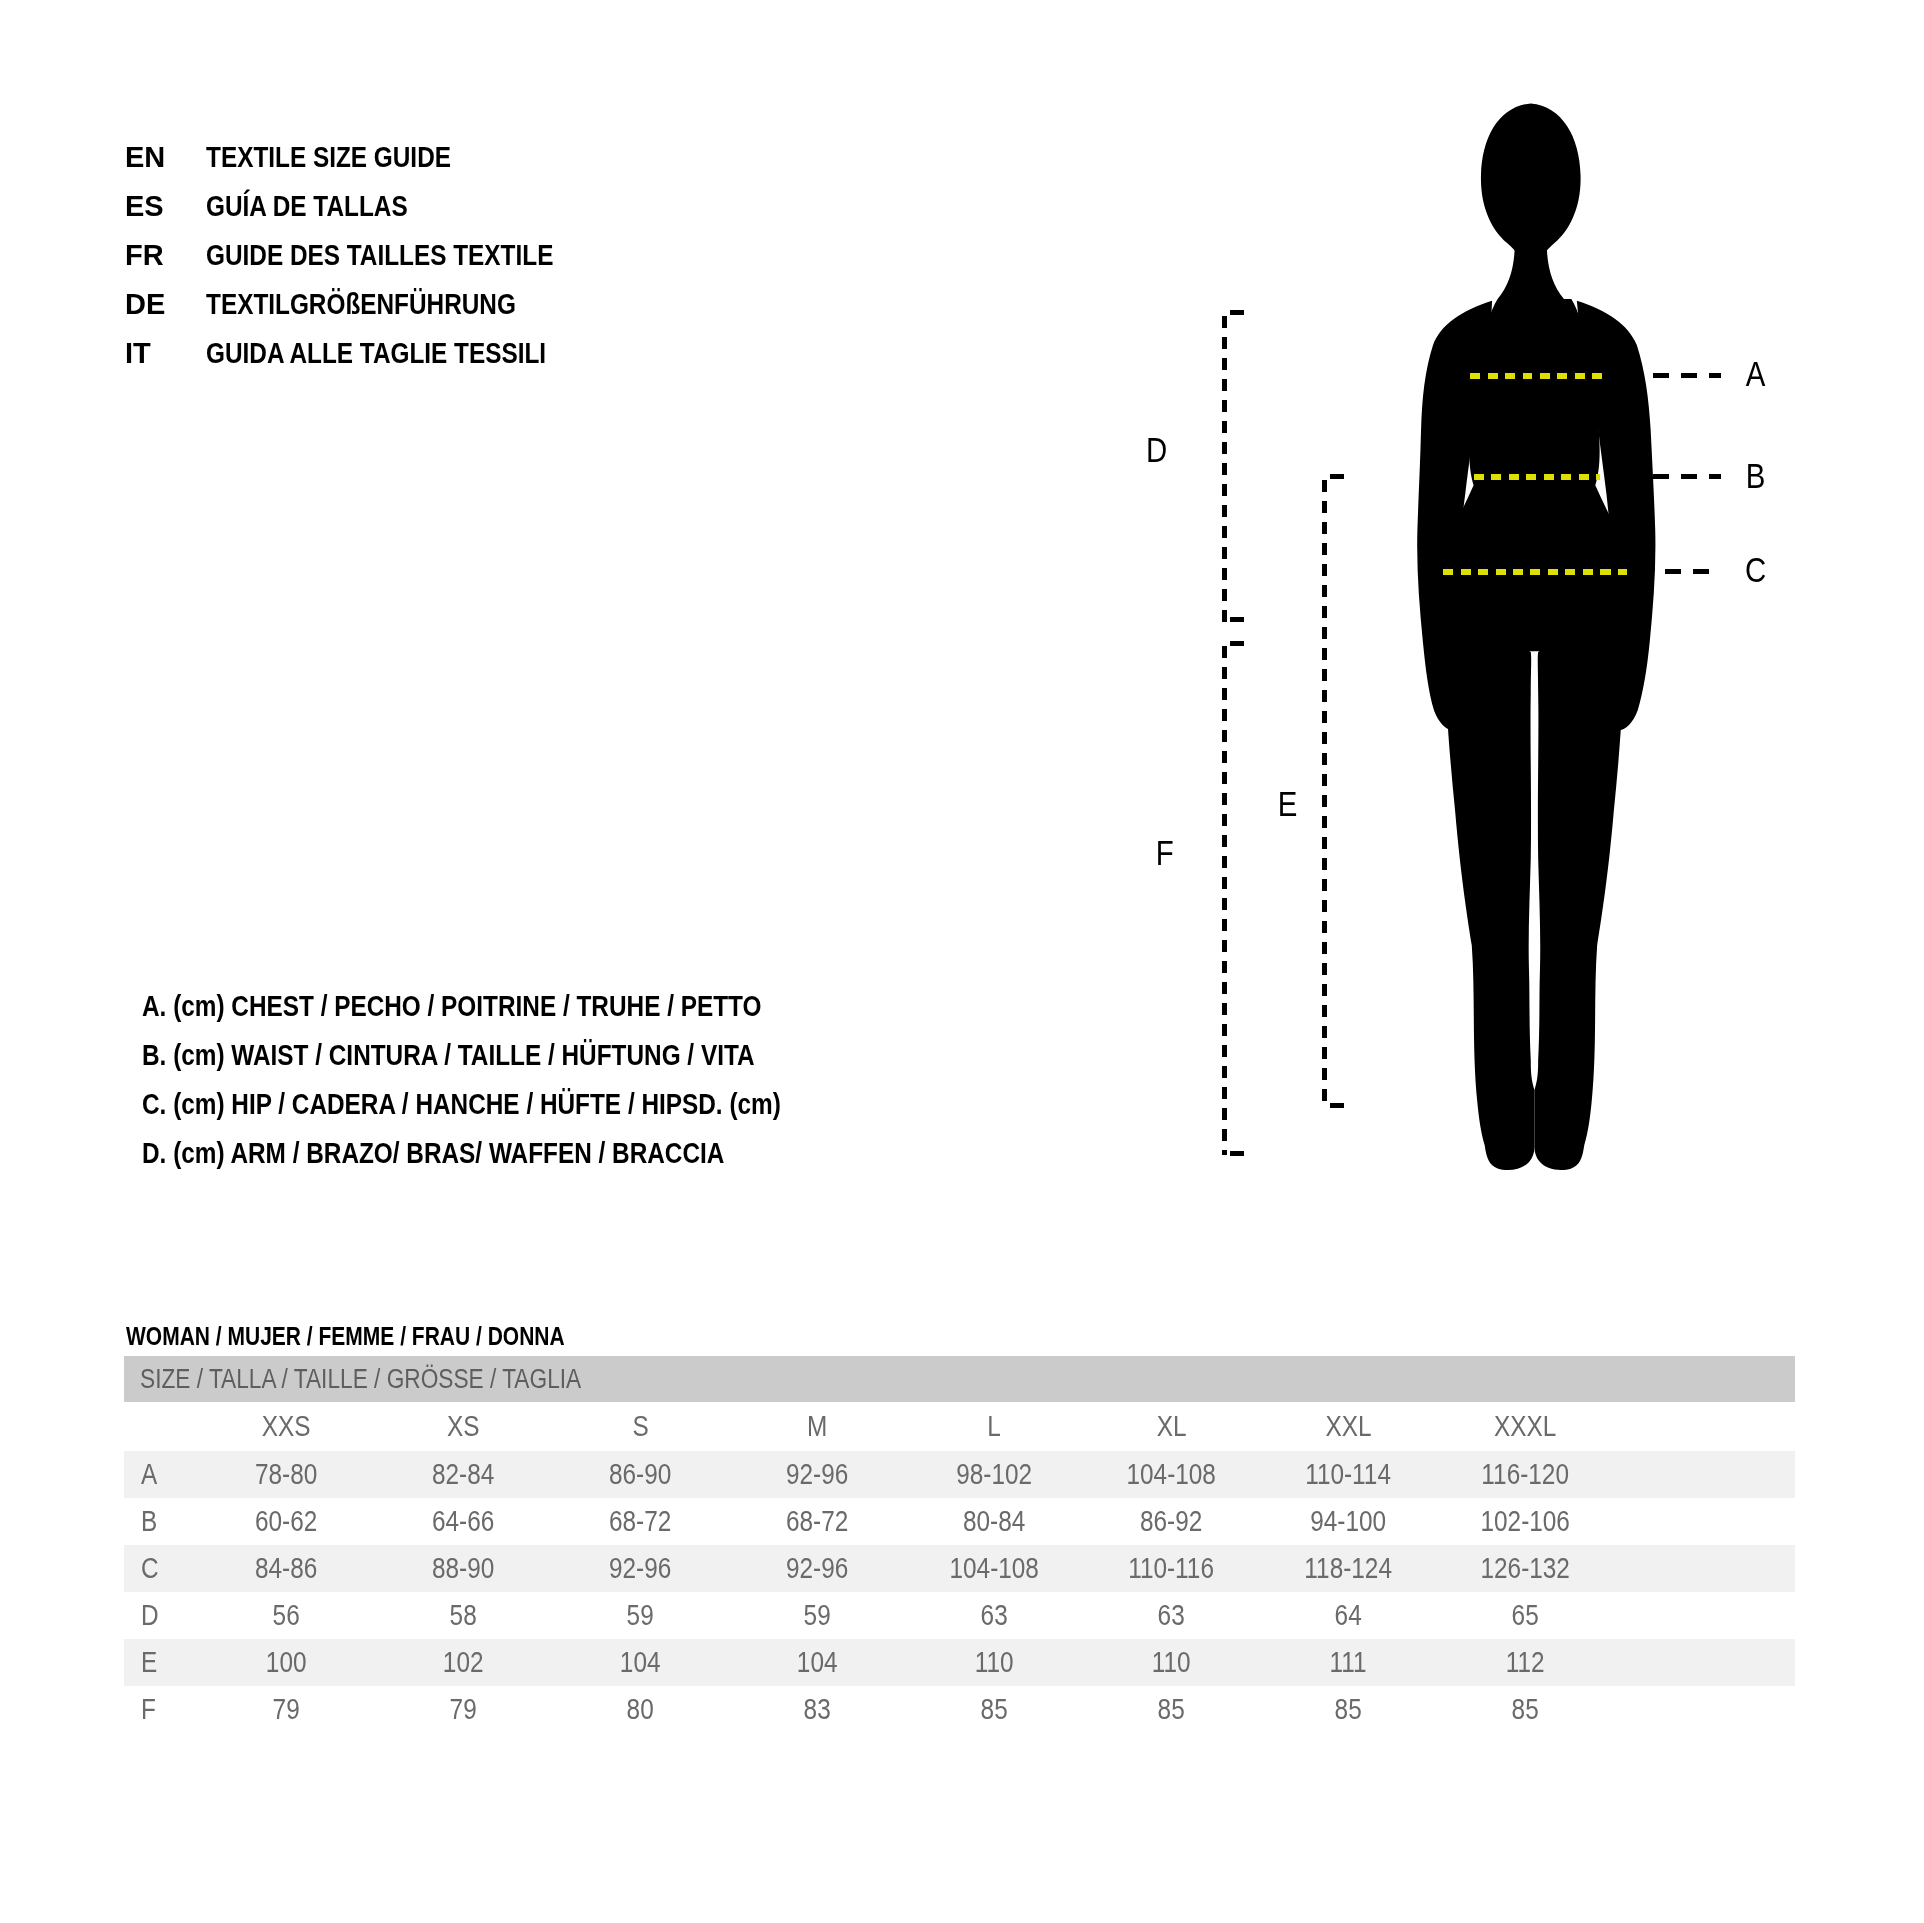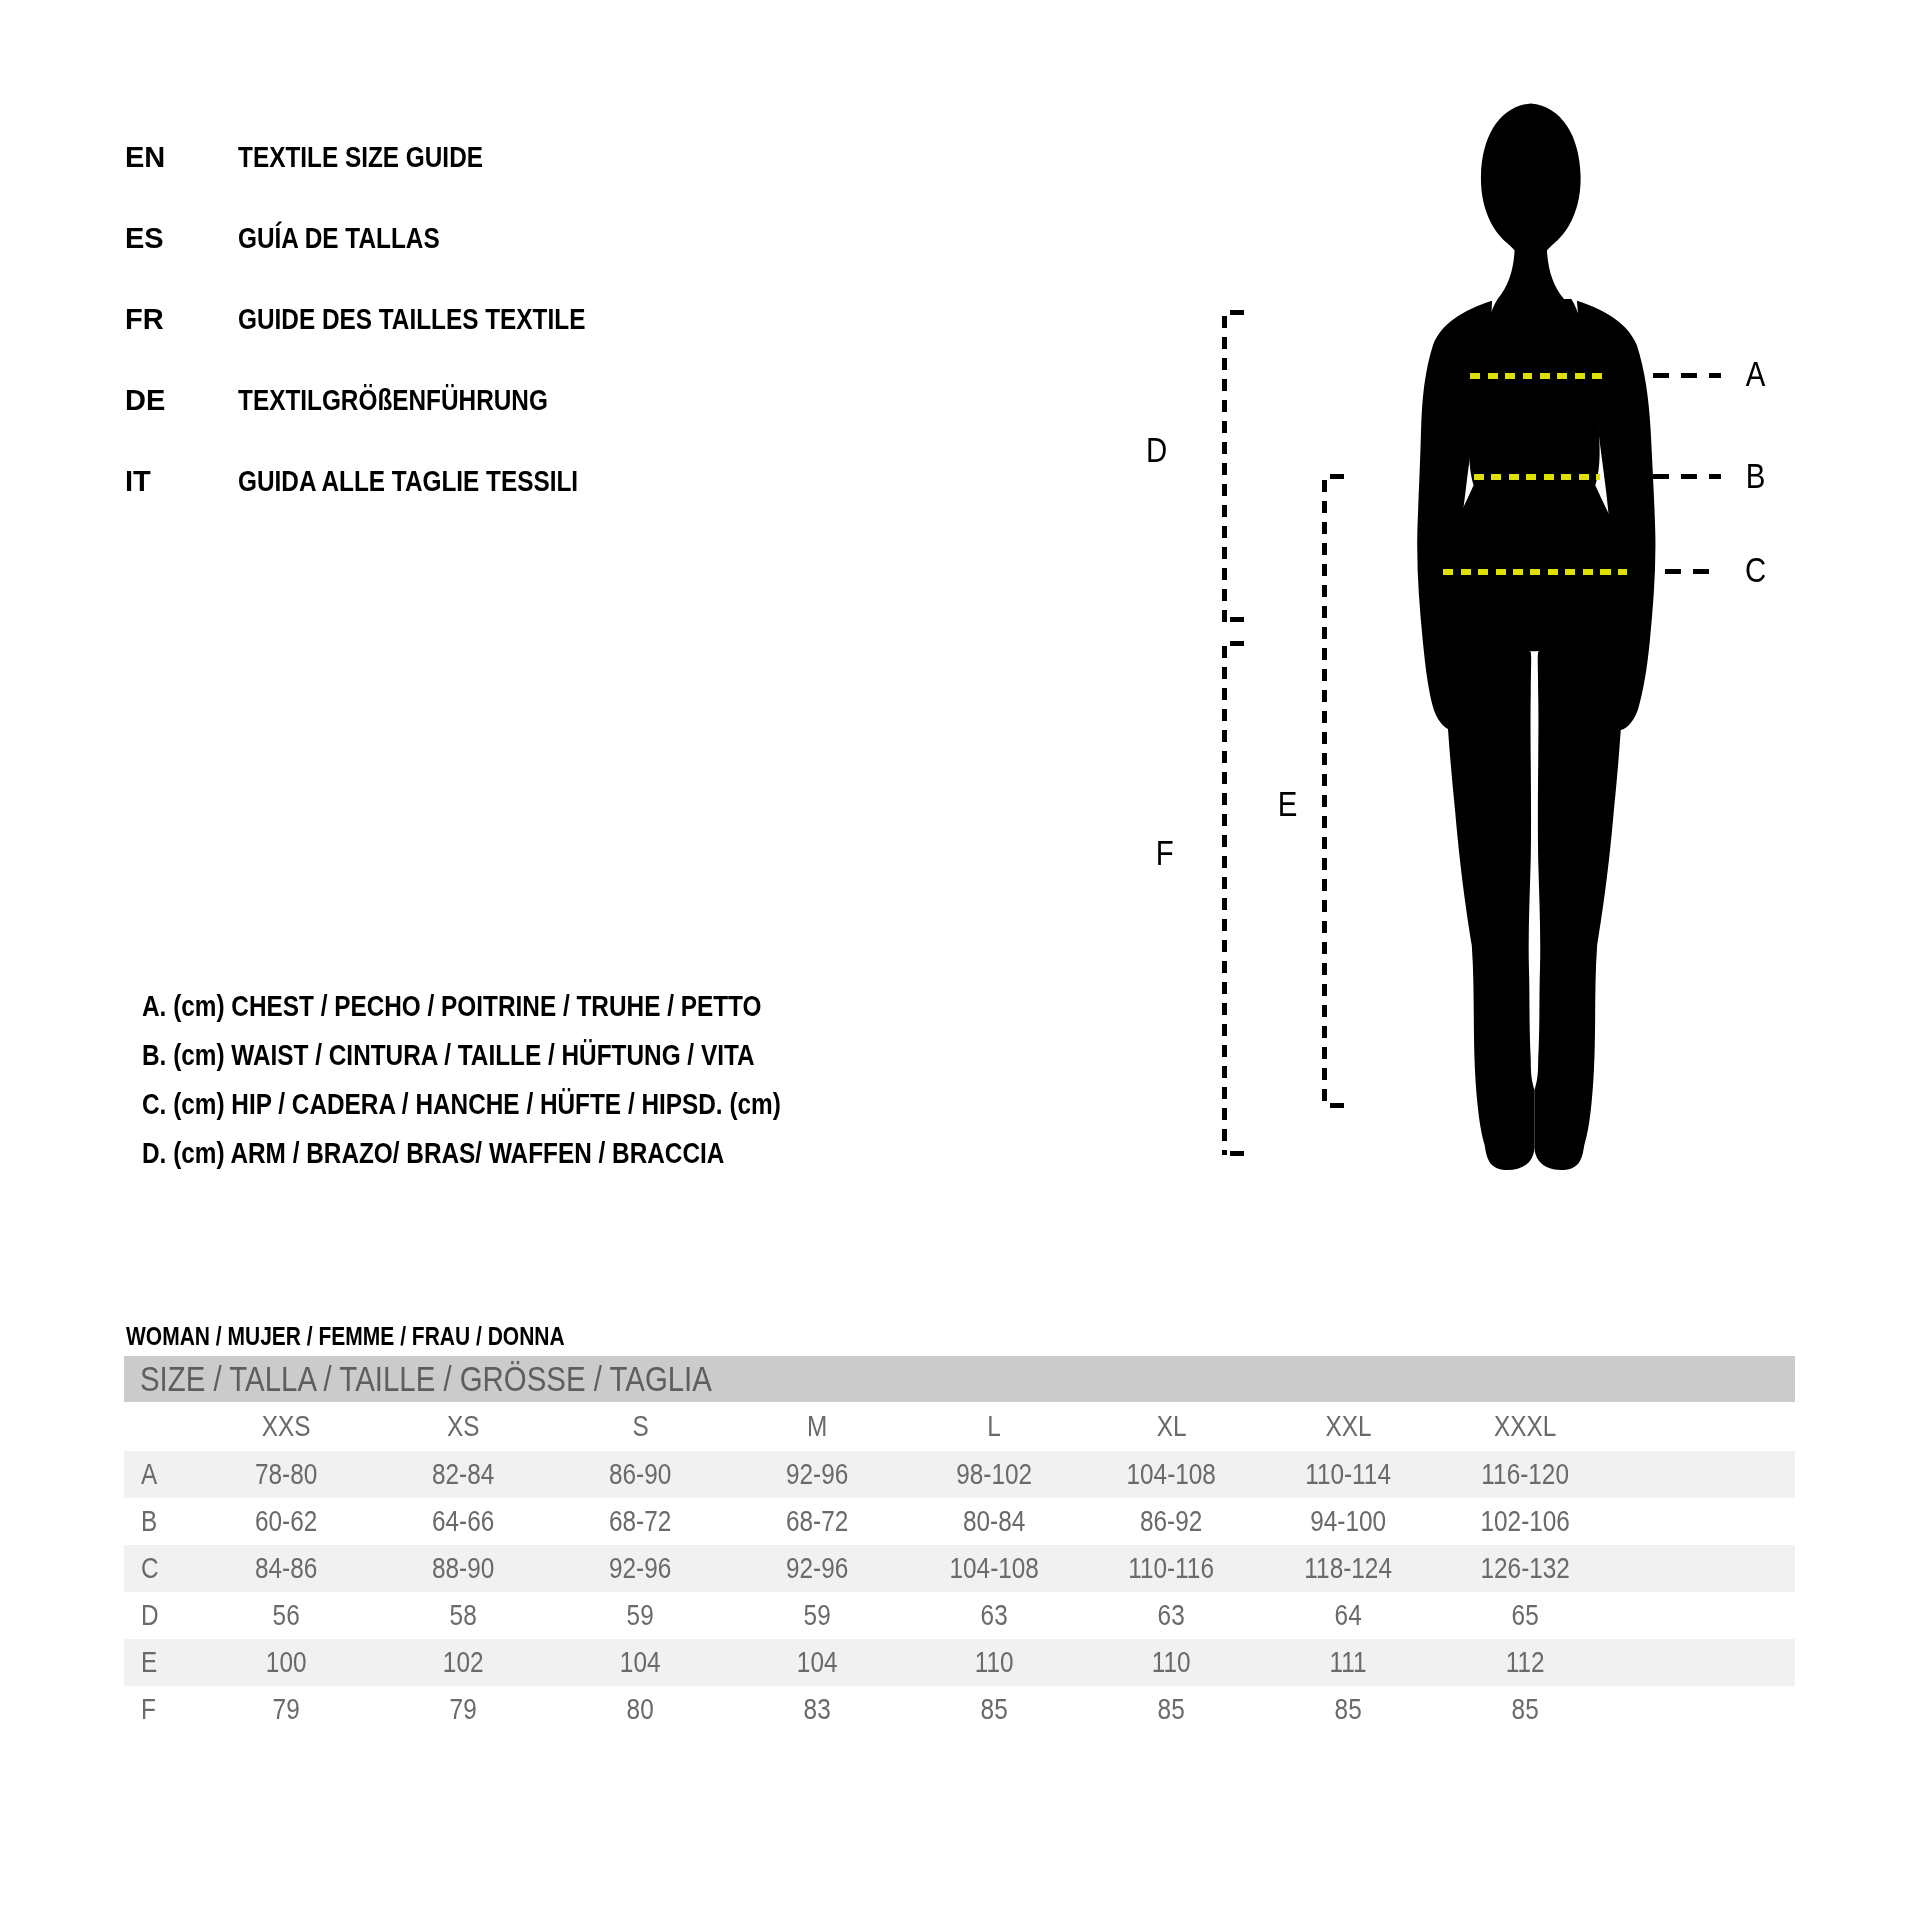--- a/index.html
+++ b/index.html
@@ -13,37 +13,37 @@
   html,body{margin:0;padding:0;background:#fff;}
   #stage{
     position:relative;width:1924px;height:1923px;background:#fff;overflow:hidden;
     font-family:"Liberation Sans","DejaVu Sans",sans-serif;color:var(--ink);
   }
   
   .cx{display:inline-block;transform:scaleX(0.84);transform-origin:0 50%;white-space:nowrap;}
   .cxc{display:inline-block;transform:scaleX(0.84);transform-origin:50% 50%;white-space:nowrap;}
 
   
-  #language-list{position:absolute;left:125px;top:133px;display:grid;grid-template-columns:81px auto;grid-auto-rows:49px;align-items:center;font-size:29px;font-weight:700;gap:32px;}
+  #language-list{position:absolute;left:125px;top:133px;display:grid;grid-template-columns:81px auto;grid-auto-rows:49px;align-items:center;font-size:29px;font-weight:700;}
   
   #legend-list{position:absolute;left:142px;top:982px;display:grid;grid-auto-rows:49px;align-items:center;font-size:29px;font-weight:700;}
   
   #gender-title{position:absolute;left:126px;top:1322px;font-size:25px;font-weight:700;}
 
   
   #figure-wrap{position:absolute;left:1398px;top:101px;width:272px;height:1104px;}
   .dash-y{position:absolute;height:5.5px;background:repeating-linear-gradient(90deg,var(--yellow) 0 10px,transparent 10px 17.5px);}
   .dash-h{position:absolute;height:4.6px;background:repeating-linear-gradient(90deg,var(--ink) 0 15.7px,transparent 15.7px 28px);}
   .dash-v{position:absolute;width:4.6px;background:repeating-linear-gradient(180deg,var(--ink) 0 12px,transparent 12px 21px);}
   .tick{position:absolute;width:14px;height:4.6px;background:var(--ink);}
   .measure-label{position:absolute;width:55px;text-align:center;font-size:35px;font-weight:400;}
 
   
   #size-table{position:absolute;left:124px;top:1356px;width:1671px;font-size:29px;color:var(--table-text);}
-  #size-table-header{height:46px;line-height:46px;background:var(--band-bg);color:var(--band-text);padding-left:15.7px;font-size:35px;}
+  #size-table-header{height:46px;line-height:46px;background:var(--band-bg);color:var(--band-text);padding-left:15.7px;font-size:27px;}
   .t-row{display:grid;grid-template-columns:74px repeat(8,177px) 1fr;align-items:center;}
   .t-row.sizes{height:49px;}
   .t-row.data{height:47px;}
   .t-row.striped{background:var(--stripe);}
   .t-cell{text-align:center;}
   .t-label{text-align:left;padding-left:16.6px;}
 </style>
 </head>
 <body>
 

